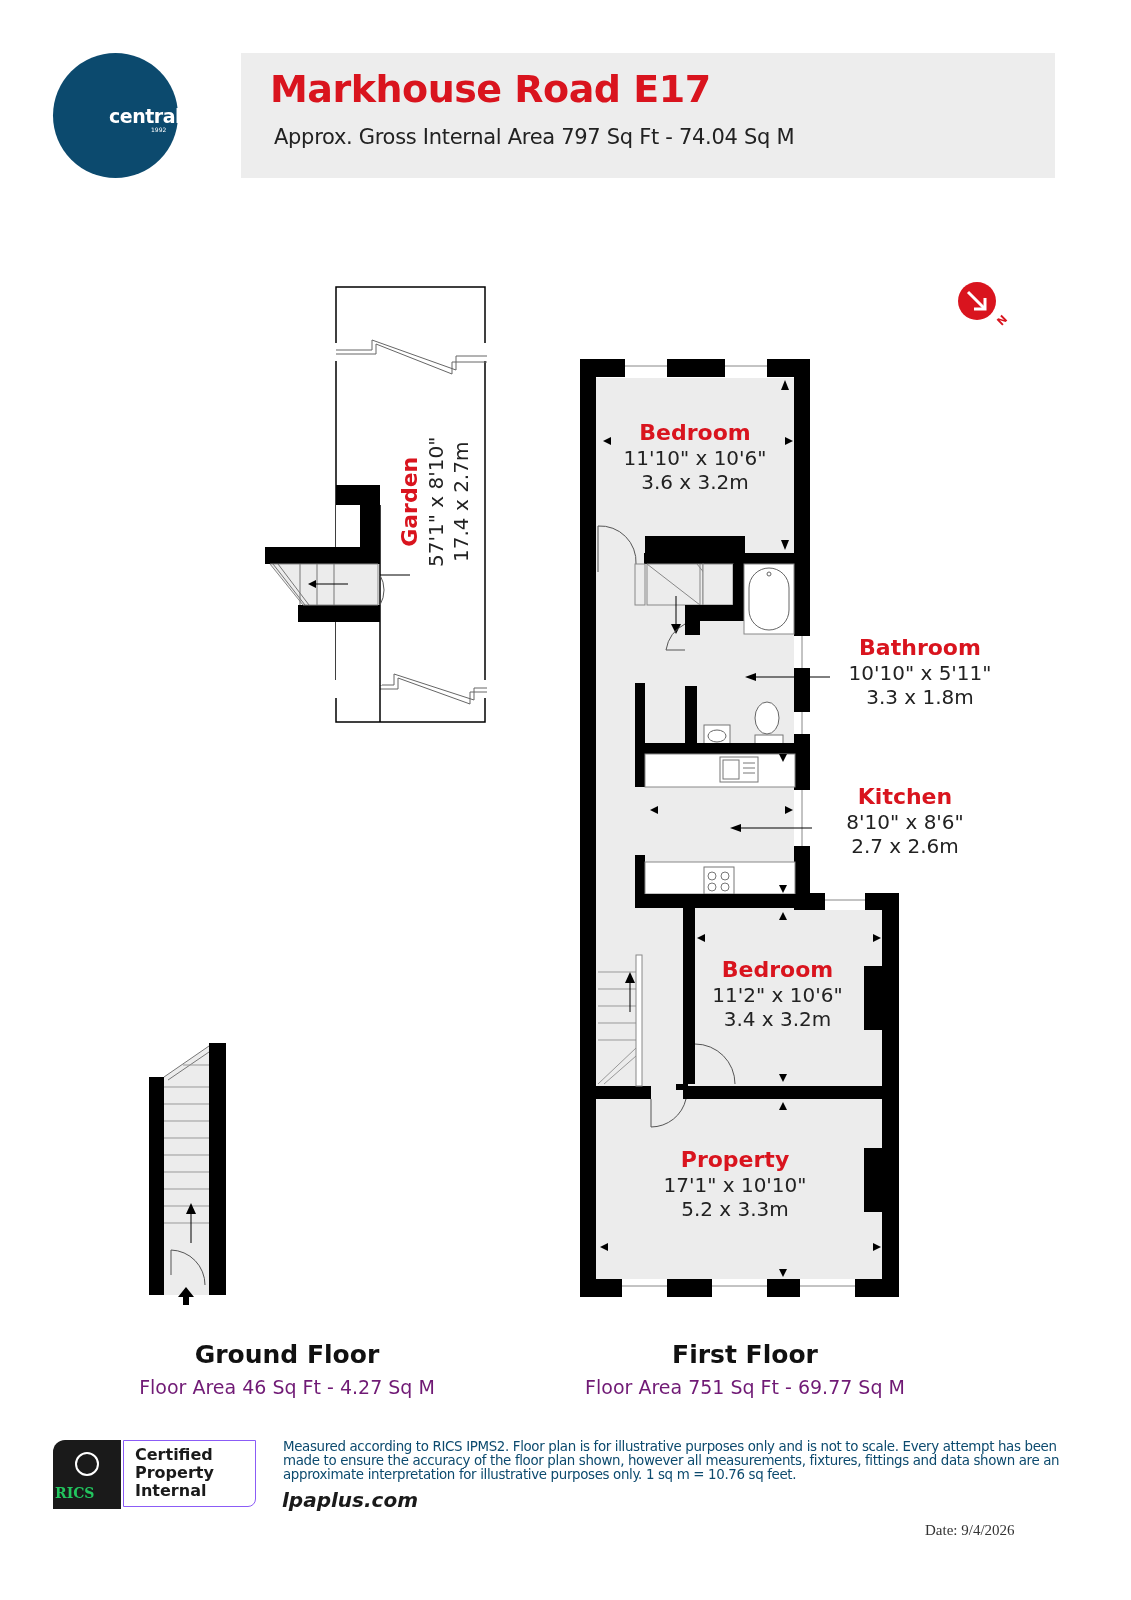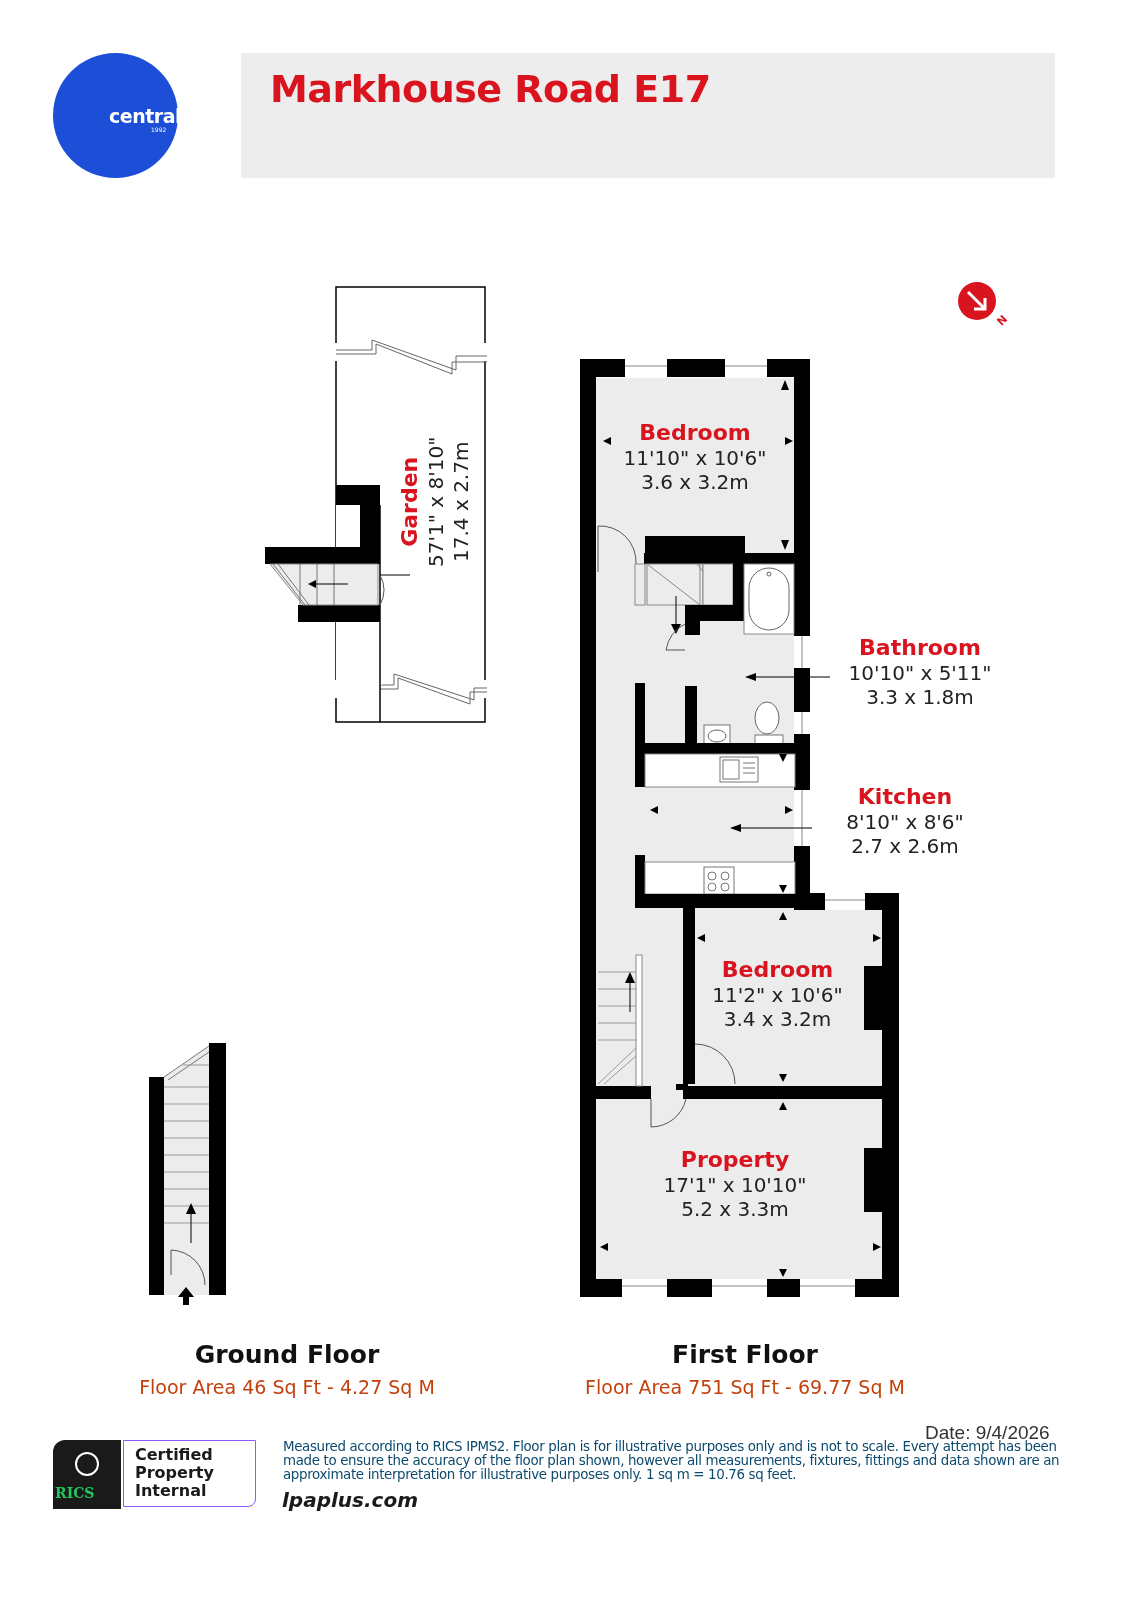--- a/index.html
+++ b/index.html
@@ -1,50 +1,51 @@
 <!DOCTYPE html>
 <html><head>
 <meta charset="utf-8">
 <style>
   html, body { margin: 0; padding: 0; background: #ffffff; }
   body { width: 1131px; height: 1600px; position: relative; overflow: hidden; font-family: "Liberation Sans", sans-serif; color: #1a1a1a; }
   .abs { position: absolute; }
-  .logo { left: 53px; top: 53px; width: 125px; height: 125px; border-radius: 50%; background: #1d4ed8; }
+  .logo { left: 53px; top: 53px; width: 125px; height: 125px; border-radius: 50%; background: #0c4a6e; }
   .logo-word { position: absolute; left: 56px; top: 52px; color: #fff; font-weight: bold; font-size: 19px; letter-spacing: -0.5px; font-family: "DejaVu Sans", sans-serif; }
   .logo-year { position: absolute; left: 98px; top: 73px; color: #fff; font-size: 6px; font-family: "DejaVu Sans", sans-serif; }
   .header-box { left: 241px; top: 53px; width: 814px; height: 125px; background: #ededed; }
   .title { position: absolute; left: 29px; top: 14px; font-size: 38px; font-weight: bold; color: #d9141e; font-family: "DejaVu Sans", sans-serif; letter-spacing: -0.5px; }
   .subtitle { position: absolute; left: 33px; top: 72px; font-size: 21px; color: #222; font-family: "DejaVu Sans", sans-serif; letter-spacing: -0.3px; }
   svg.plan { position: absolute; left: 0; top: 0; }
   .room-label { position: absolute; text-align: center; font-family: "DejaVu Sans", sans-serif; line-height: 1.2; }
   .room-name { color: #d9141e; font-weight: bold; font-size: 22px; }
   .room-dim { color: #222; font-size: 20px; }
   .garden-label { position: absolute; left: 265px; top: 463px; width: 340px; transform: rotate(-90deg); transform-origin: center center; text-align: center; font-family: "DejaVu Sans", sans-serif; line-height: 1.25; }
   .floor-title { position: absolute; font-family: "DejaVu Sans", sans-serif; font-weight: bold; font-size: 25px; text-align: center; color: #111; }
-  .floor-area { position: absolute; font-family: "DejaVu Sans", sans-serif; font-size: 19px; text-align: center; color: #c2410c; }
+  .floor-area { position: absolute; font-family: "DejaVu Sans", sans-serif; font-size: 19px; text-align: center; color: #701a75; }
   .rics-dark { left: 53px; top: 1440px; width: 68px; height: 69px; background: #1a1a1a; border-radius: 12px 0 0 0; }
   .rics-text { position: absolute; left: 2px; top: 45px; color: #22c55e; font-weight: bold; font-size: 14px; font-family: "DejaVu Serif", serif; }
   .rics-crest { position: absolute; left: 22px; top: 12px; width: 24px; height: 24px; border-radius: 50%; border: 2px solid #fff; box-sizing: border-box; }
   .rics-box { left: 123px; top: 1440px; width: 133px; height: 67px; border: 1px solid #8b5cf6; border-radius: 0 0 8px 0; box-sizing: border-box; }
   .rics-cert { position: absolute; left: 11px; top: 5px; font-weight: bold; font-size: 16px; line-height: 1.12; color: #1a1a1a; font-family: "DejaVu Sans", sans-serif; }
   .disclaimer { left: 283px; top: 1440px; width: 780px; font-size: 13.4px; line-height: 1.05; color: #0c4a6e; font-family: "DejaVu Sans", sans-serif; letter-spacing: -0.35px; }
   .website { left: 282px; top: 1488px; font-size: 20px; font-weight: bold; color: #1a1a1a; font-family: "DejaVu Sans", sans-serif; font-style: italic; }
-  .date { left: 925px; top: 1422px; font-size: 19px; color: #333; font-family: Liberation Sans, sans-serif; }
+  .date { left: 925px; top: 1522px; font-size: 15px; color: #333; font-family: Liberation Serif, serif; }
   .compass { left: 958px; top: 282px; width: 38px; height: 38px; border-radius: 50%; background: #d9141e; }
 </style>
 </head>
 <body>
 
 <div class="abs logo">
   <span class="logo-word">central</span>
   <span class="logo-year">1992</span>
 </div>
 
 <div class="abs header-box">
   <div class="title">Markhouse Road E17</div>
+  <div class="subtitle">Approx. Gross Internal Area 797 Sq Ft - 74.04 Sq M</div>
 </div>
 
 <div class="abs compass">
   <svg width="38" height="38" viewBox="0 0 38 38">
     <line x1="10" y1="10" x2="27" y2="27" stroke="#fff" stroke-width="3"></line>
     <polyline points="16,27 27,27 27,16" fill="none" stroke="#fff" stroke-width="3"></polyline>
   </svg>
 </div>
 <svg class="plan" width="1131" height="1600" style="pointer-events:none">
   <text x="998" y="326" fill="#d9141e" font-size="11" font-weight="bold" font-family="DejaVu Sans, sans-serif" transform="rotate(-45 1000 322)">N</text>

